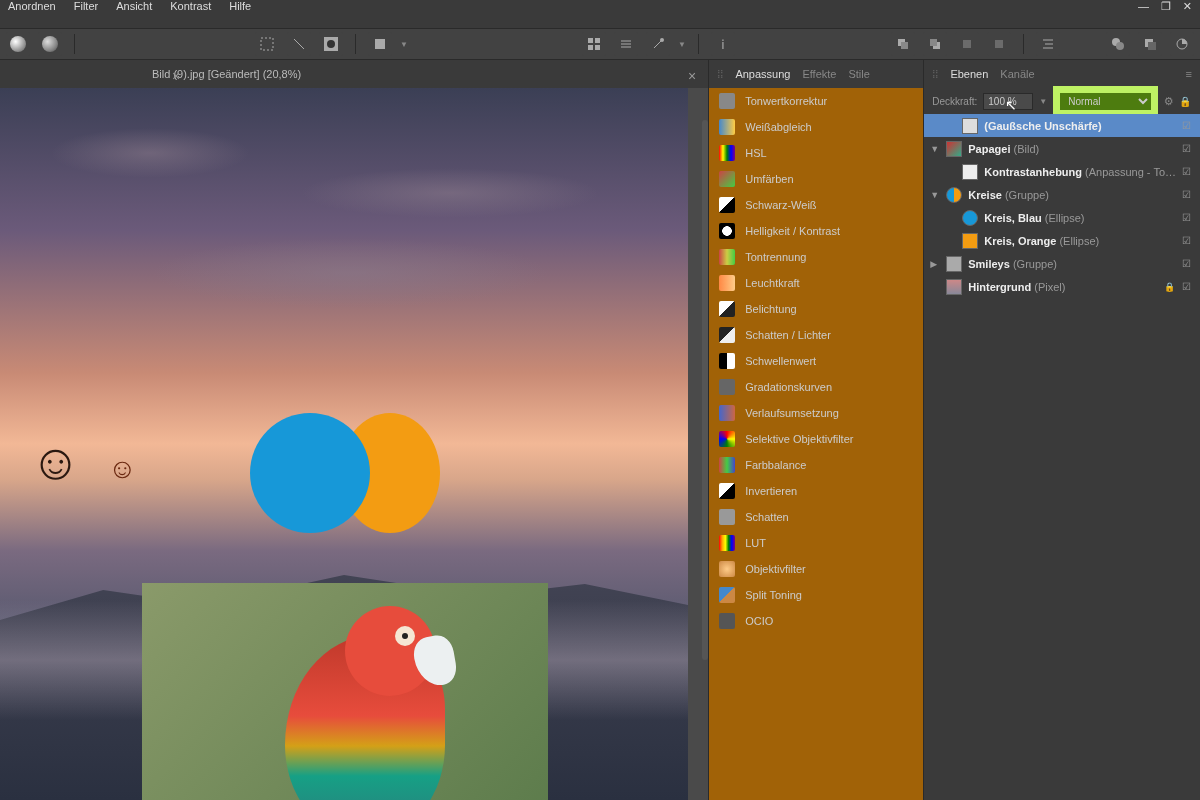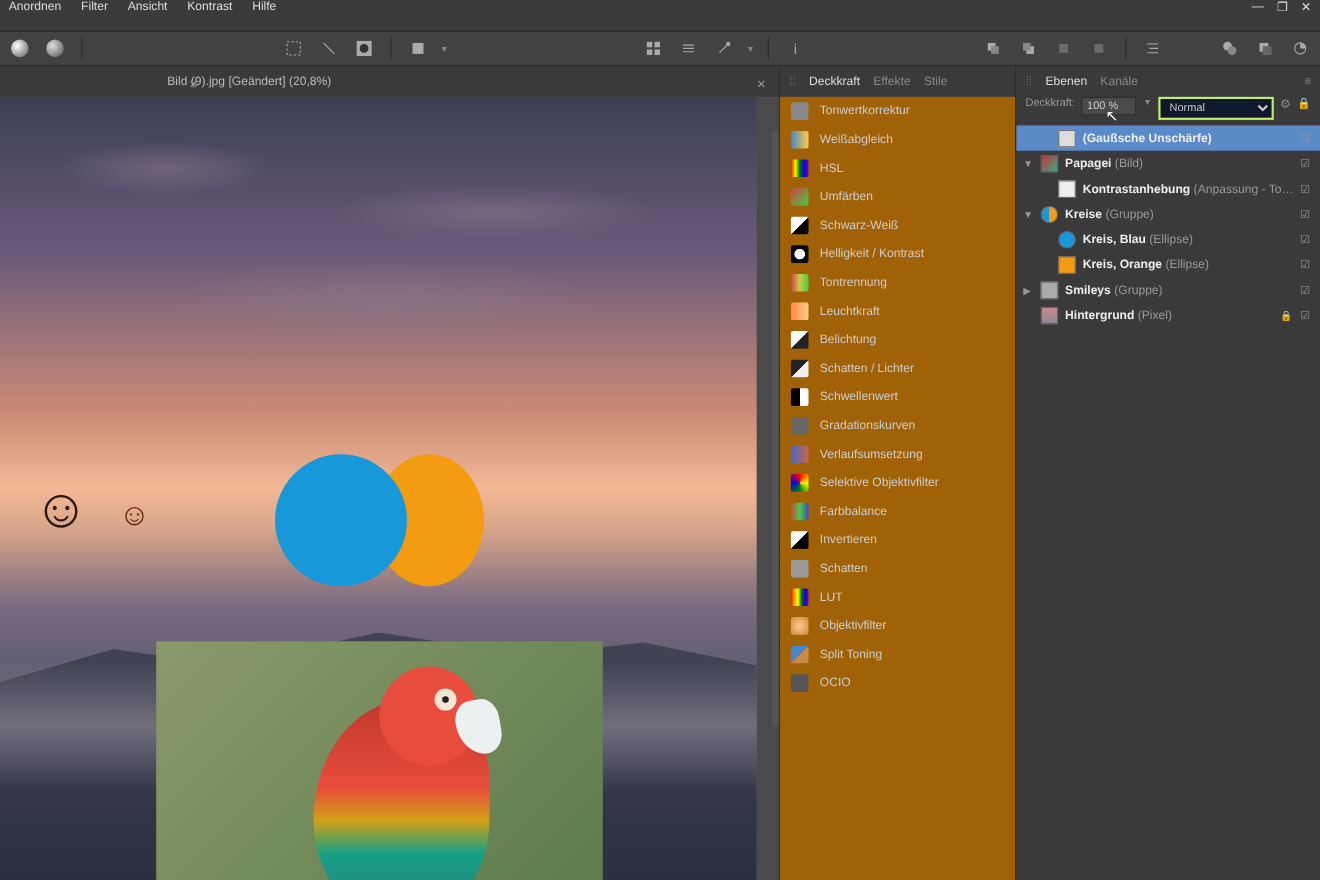--- a/index.html
+++ b/index.html
@@ -35,23 +35,23 @@
 .parrot-eye::after{content:"";position:absolute;width:6px;height:6px;background:#222;border-radius:50%;top:7px;left:7px}
 .panel{background:#3a3a3a;display:flex;flex-direction:column}
 .panel-adj{flex:0 0 215px;border-left:1px solid #2a2a2a}
 .panel-lay{flex:0 0 237px;border-left:1px solid #2a2a2a}
 .ptabs{height:28px;display:flex;align-items:center;padding:0 8px;gap:12px;background:#3a3a3a}
 .ptab{color:#888;cursor:pointer}
 .ptab.act{color:#ddd}
 .adj-list{overflow-y:auto;flex:1;background:#a16207}
 .adj-item{display:flex;align-items:center;gap:10px;padding:5px 10px;cursor:pointer}
 .adj-ico{width:16px;height:16px;flex-shrink:0;border-radius:2px}
-.lay-ctrl{height:26px;display:flex;align-items:flex-start;padding:0 8px;gap:6px;background:#3a3a3a}
+.lay-ctrl{height:26px;display:flex;align-items:center;padding:0 8px;gap:6px;background:#3a3a3a}
 .lay-ctrl input{background:#4a4a4a;border:1px solid #2a2a2a;color:#ccc;width:50px;padding:2px 4px;font-size:10px}
-.lay-ctrl select{background:#0f172a;border:2px solid #bef264;color:#ccc;padding:2px 4px;font-size:10px;flex:1}
+.lay-ctrl select{background:#4d7c0f;border:7px solid #bef264;color:#ccc;padding:2px 4px;font-size:10px;flex:1}
 .lay-list{flex:1;background:#3a3a3a}
 .lay-item{display:flex;align-items:center;gap:6px;padding:3px 6px;cursor:pointer;height:23px}
 .lay-item.sel{background:#5a8ac8}
 .lay-exp{width:10px;font-size:9px;color:#999}
 .lay-thumb{width:16px;height:16px;border:1px solid #666;flex-shrink:0}
 .lay-name{flex:1;white-space:nowrap;overflow:hidden;text-overflow:ellipsis}
 .lay-name b{font-weight:600;color:#eee}
 .lay-name span{color:#999}
 .lay-chk{width:12px;font-size:10px;color:#999}
 .scrollbar{position:absolute;right:0;top:60px;width:6px;height:540px;background:#555;border-radius:3px}
@@ -207,21 +207,21 @@
           <div class="parrot-beak"></div>
         </div>
       </div>
     </div>
     <div class="scrollbar"></div>
   </div>
 
   <div class="panel panel-adj">
     <div class="ptabs">
       <span style="color:#666">⁞⁞</span>
-      <span class="ptab act">Deckkraft</span>
+      <span class="ptab act">Anpassung</span>
       <span class="ptab">Effekte</span>
       <span class="ptab">Stile</span>
     </div>
     <div class="adj-list" id="adj-list">
         <div class="adj-item">
           <div class="adj-ico" style="background: rgb(136, 136, 136);"></div>
           <span>Tonwertkorrektur</span>
         </div>
         <div class="adj-item">
           <div class="adj-ico" style="background: linear-gradient(90deg, rgb(68, 136, 204), rgb(255, 204, 68));"></div>

